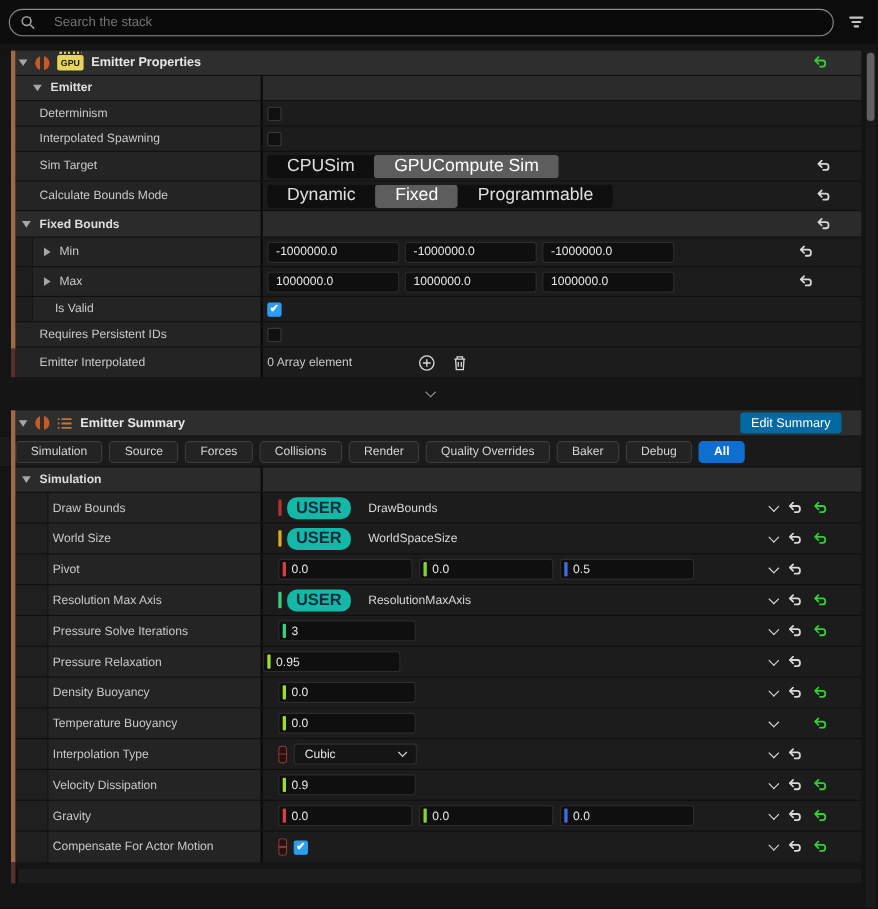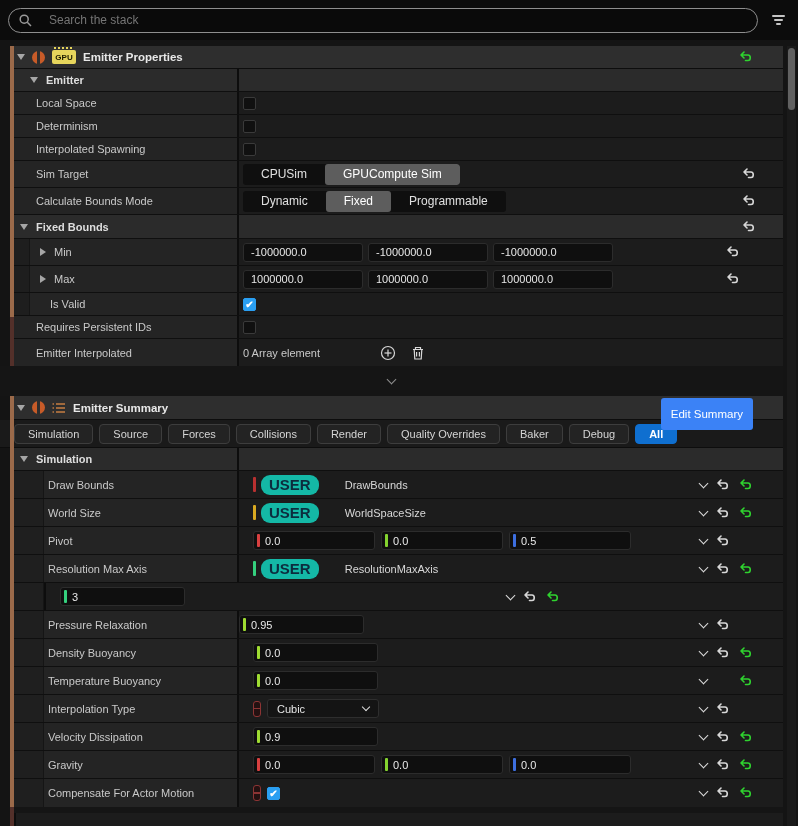--- a/index.html
+++ b/index.html
@@ -40,39 +40,39 @@
   .undo{width:14px;height:12px;flex:none;cursor:pointer}
   .undo path{fill:none;stroke:#d8d8d8;stroke-width:1.6;stroke-linecap:round;stroke-linejoin:round}
   .undo.green path{stroke:#2fd32f}
   .hid{visibility:hidden}
   .acts{position:absolute;display:flex;gap:9px;align-items:center;top:0;bottom:0}
   .acts-s1{left:503px}.acts-s2{left:461px}
   
   .cbox{width:13px;height:13px;background:#101010;border:1px solid #3a3a3a;border-radius:2px;flex:none;display:flex;align-items:center;justify-content:center;cursor:pointer}
   .cbox.on{background:#2a9ff2;border-color:#2a9ff2;color:#fff;font-size:10px;font-weight:bold}
   .seg{display:flex;background:#0f0f0f;border-radius:3px;overflow:hidden;height:21px}
-  .seg .opt{display:flex;align-items:center;justify-content:center;padding:0 18px;color:#e0e0e0;cursor:pointer;font-size:12px}
+  .seg .opt{display:flex;align-items:center;justify-content:center;padding:0 18px;color:#e0e0e0;cursor:pointer;font-size:16px}
   .seg .opt.sel{background:#5d5d5d;border-radius:3px;color:#fff}
   .fld{height:19px;background:#0f0f0f;border:1px solid #2c2c2c;border-radius:3px;display:flex;align-items:center;gap:5px;padding:0 5px 0 3px;color:#e8e8e8;cursor:text}
   .fld .bar{width:3px;height:13px;border-radius:1px;flex:none}
   .w120{width:120px;margin-right:5px}.w122{width:122px;margin-right:6px}.w125{width:125px}
   .badge{background:#14b8a6;color:#0c2c3e;font-weight:bold;font-size:15px;padding:1.5px 8px;border-radius:9px;flex:none}
   .typebar{width:3px;height:15px;border-radius:1px;flex:none;margin-right:5px}
-  .valtext{color:#d8d8d8;margin-left:26px}
+  .valtext{color:#d8d8d8;margin-left:16px}
   .switch-ic{width:8px;height:16px;border:1.5px solid #8c3434;border-radius:3px;background:#241111;position:relative;flex:none;margin-right:6px}
   .switch-ic:after{content:"";position:absolute;left:-1px;right:-1px;top:6px;height:1.5px;background:#8c3434}
   .dd{width:112px;height:19px;background:#141414;border:1px solid #2e2e2e;border-radius:3px;display:flex;align-items:center;justify-content:space-between;padding:0 9px;color:#e5e5e5;cursor:pointer}
   .array-ic{width:16px;height:16px;flex:none;cursor:pointer}
   .array-ic path,.array-ic circle,.array-ic line{stroke:#d8d8d8;stroke-width:1.2;fill:none}
   
   .expander{height:30px;display:flex;align-items:center;justify-content:center;background:#151515}
   .tabsrow{height:28px;background:#1a1a1a;display:flex;align-items:center;gap:6px;padding-left:14px;border-bottom:1px solid #0d0d0d}
   .tab{height:20px;display:flex;align-items:center;padding:0 13px;background:#232323;border:1px solid #3d3d3d;border-radius:4px;color:#d5d5d5;cursor:pointer;white-space:nowrap}
   .tab.active{background:#0f6fd0;border-color:#0f6fd0;color:#fff;font-weight:bold}
-  .editbtn{position:absolute;right:30px;top:2px;height:32px;background:#3b82f6;border-radius:3px;color:#fff;display:flex;align-items:center;padding:0 10px;font-size:11.5px;cursor:pointer}
+  .editbtn{position:absolute;right:18px;top:2px;height:19px;background:#0369a1;border-radius:3px;color:#fff;display:flex;align-items:center;padding:0 10px;font-size:11.5px;cursor:pointer}
   .head-undo{position:absolute;right:30px;top:5px}
   .list-ic{flex:none}
   
   .rail{position:absolute;top:46px;right:2px;width:9px;bottom:0;background:#1a1a1a;z-index:6}
   .thumb{position:absolute;top:2px;left:1px;width:7px;height:62px;background:#616161;border-radius:4px;cursor:grab}
   .gap6{height:6px;background:#141414}
   .footer-row{height:13px;overflow:hidden}
   .footer-row .name{padding-top:3px;align-items:flex-start}
   .footer-row .val{padding-top:3px}
 </style>
@@ -115,28 +115,20 @@
       </div>
 
       <div class="row cat h23">
         <div class="name" style="padding-left:16px">
             <span class="tri-d"></span>
             <span class="lbl">Emitter</span>
           </div>
         <div class="val"></div>
       </div>
 
-      <div class="row h23">
-        <div class="name">
-            <span class="lbl">Local Space</span>
-          </div>
-        <div class="val">
-            <span class="cbox"></span>
-          </div>
-      </div>
 
       <div class="row h23">
         <div class="name">
             <span class="lbl">Determinism</span>
           </div>
         <div class="val">
             <span class="cbox"></span>
           </div>
       </div>
 
@@ -413,20 +405,23 @@
               </svg>
             <svg class="undo green" viewBox="0 0 14 12">
                 <path d="M5 1 L2 4 L5 7 M2 4 H9 C12 4 12 9.5 9 9.5 H6.5"></path>
               </svg>
           </div>
         </div>
       </div>
 
       <div class="row h28">
         <div class="indent30"></div>
+        <div class="name" style="width:193px;padding-left:4px">
+            <span class="lbl">Pressure Solve Iterations</span>
+          </div>
         <div class="val" style="padding-left:14px">
           <div class="fld w125">
               <span class="bar" style="background-color: rgb(53, 208, 126);"></span>
               <span>3</span>
             </div>
           <div class="acts acts-s2">
             <span class="chev"></span>
             <svg class="undo" viewBox="0 0 14 12">
                 <path d="M5 1 L2 4 L5 7 M2 4 H9 C12 4 12 9.5 9 9.5 H6.5"></path>
               </svg>

